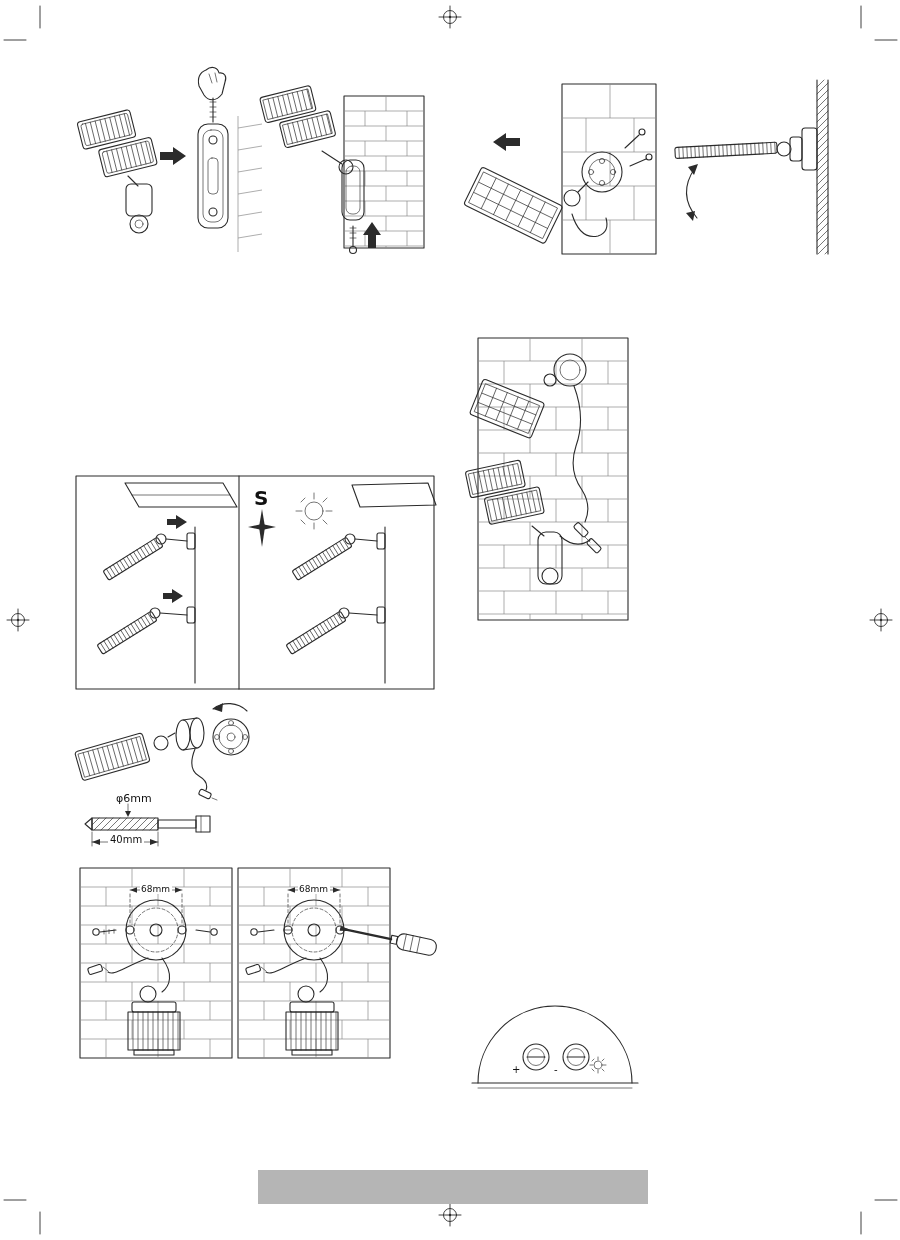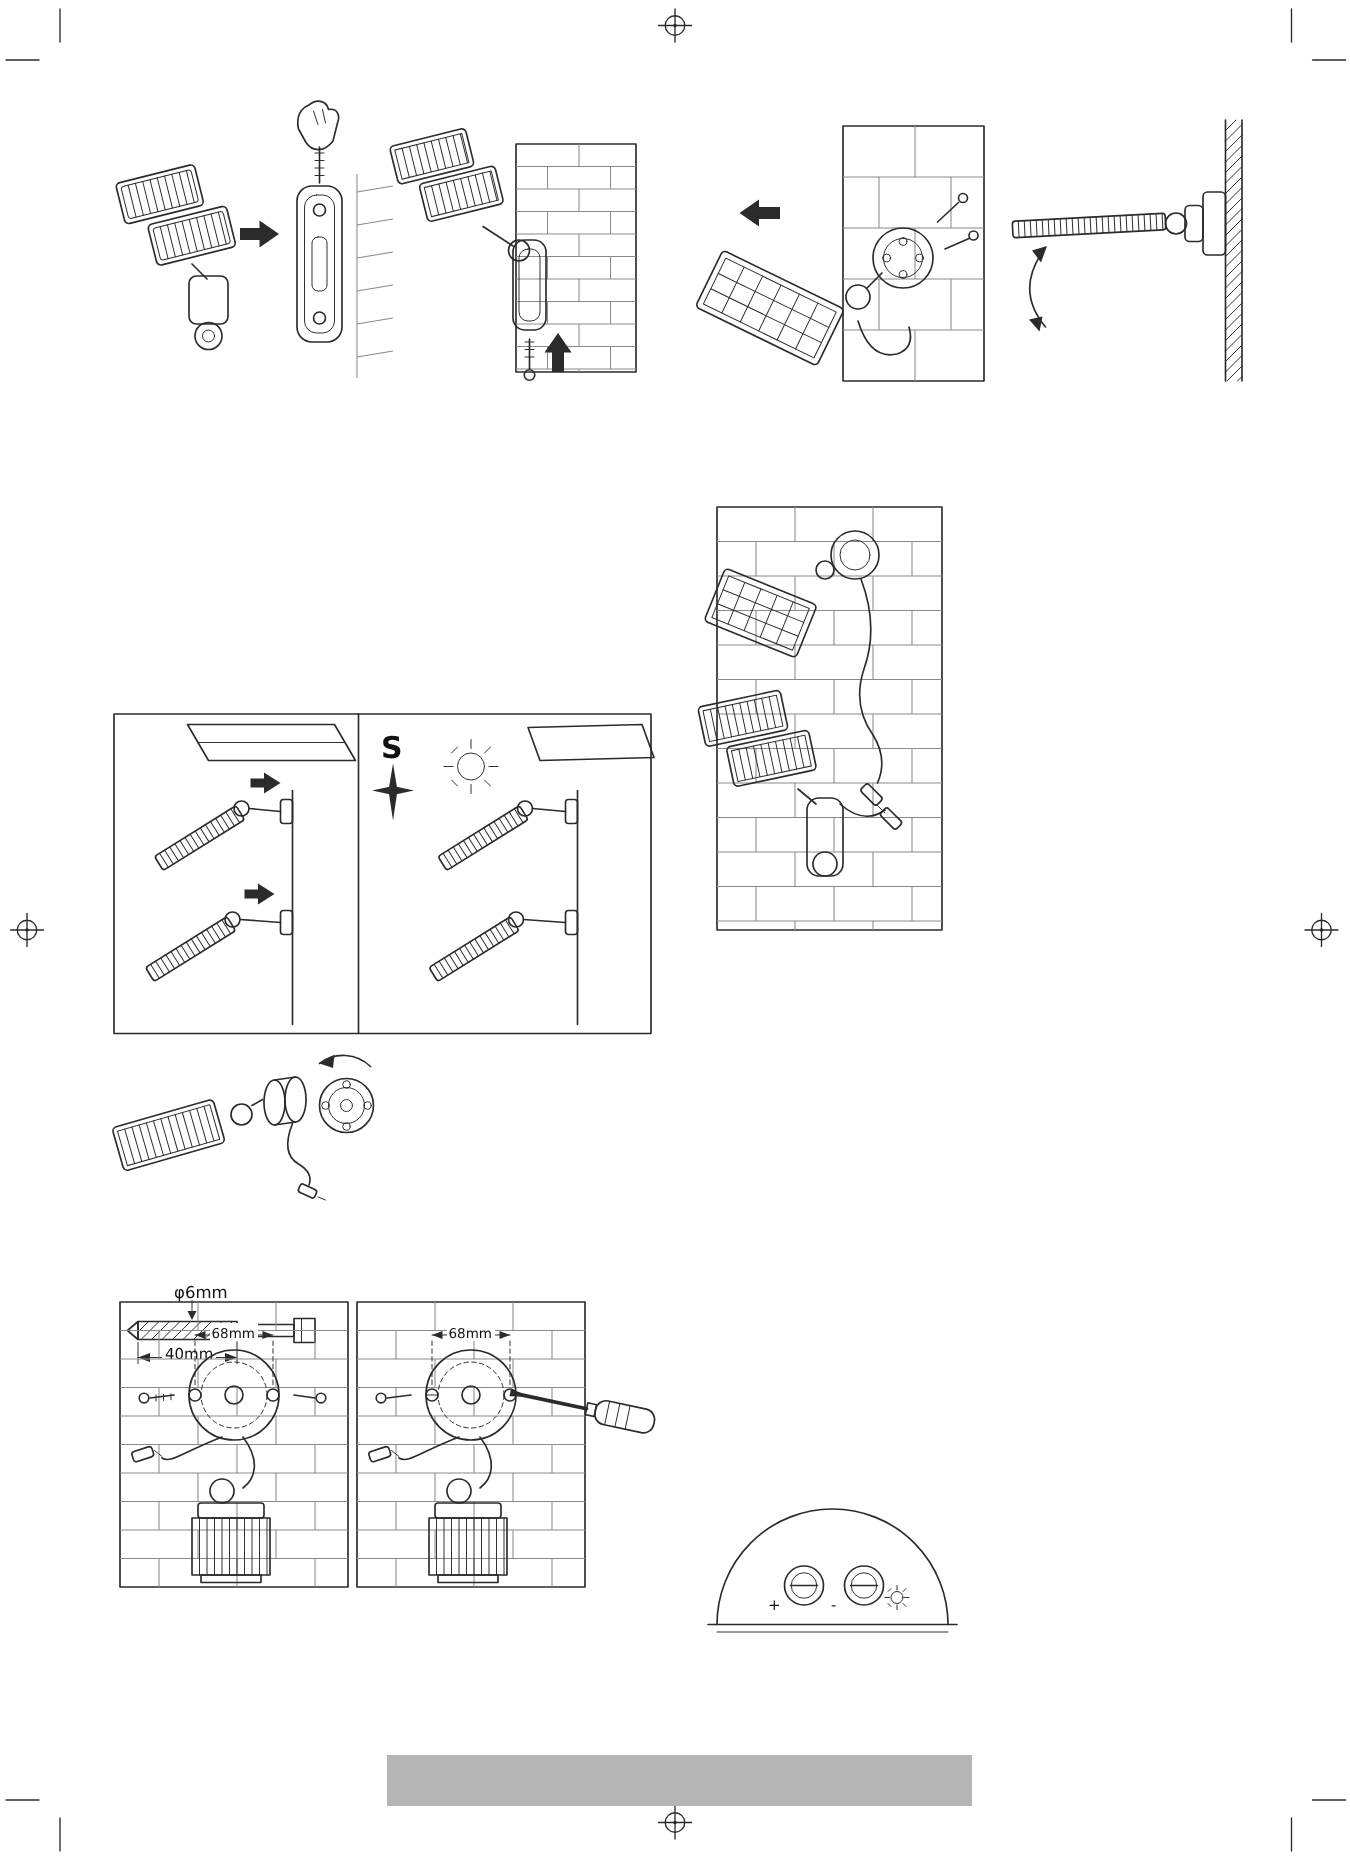--- a/index.html
+++ b/index.html
@@ -621,21 +621,21 @@
     <path class="fillshape" d="M138 16 l10 -6 -1 9 z"></path>
   </g>
   <path class="ln" d="M120 56 q -8 20 4 27 q 10 6 7 14"></path>
   <g class="ln">
     <rect x="124" y="98" width="12" height="6" rx="2" transform="rotate(25 130 101)"></rect>
     <line x1="137" y1="105" x2="142" y2="107" class="thin"></line>
   </g>
 </svg>
 </div>
 
-<div class="fig" style="left:80px;top:853px">
+<div class="fig" style="left:80px;top:790px">
 <svg width="155" height="66" viewBox="0 0 155 66">
   <text class="lbl" x="36" y="12" font-size="11">φ6mm</text>
   <line class="ln thin" x1="48" y1="14" x2="48" y2="23"></line>
   <path class="fillshape" d="M48 27 l-3 -6 h6 z"></path>
   <g class="ln">
     <polygon points="12,28 5,34 12,40"></polygon>
     <rect x="12" y="28" width="66" height="12"></rect>
     <g class="ln thin" transform="translate(12,28)">
           <line x1="0" y1="7" x2="7" y2="0"></line>
           <line x1="2" y1="12" x2="14" y2="0"></line>

